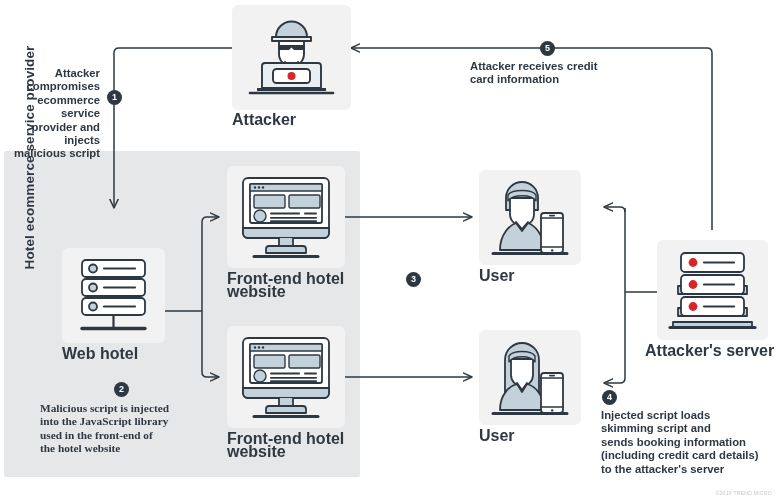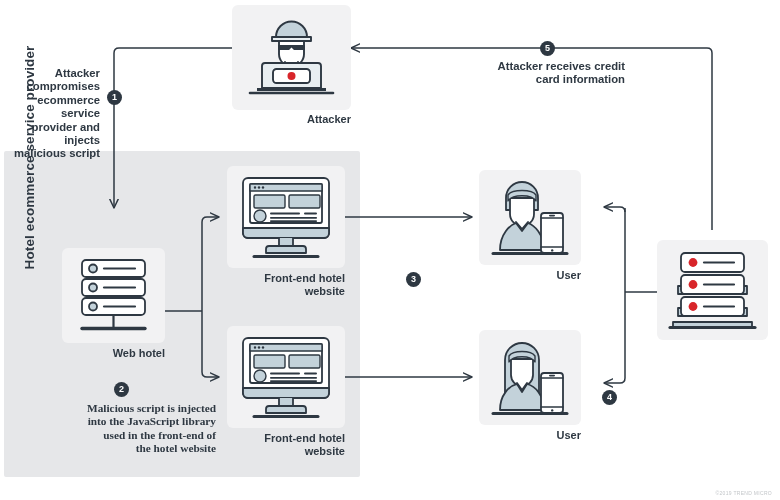--- a/index.html
+++ b/index.html
@@ -39,22 +39,22 @@
 
   
   .tile{
     position:absolute;
     background:#f2f2f3;
     border-radius:6px;
     box-sizing:border-box;
   }
   .tile-cap{
     position:absolute;
-    text-align:right;
-    font-size:11px;
+    text-align:left;
+    font-size:16px;
     font-weight:bold;
     color:#2e3842;
     line-height:13px;
     white-space:pre-line;
   }
 
   
   .badge{
     position:absolute;
     width:15px;height:15px;
@@ -72,21 +72,21 @@
   .step-text{
     position:absolute;
     font-size:11.3px;
     font-weight:bold;
     line-height:13.4px;
     color:#2e3842;
     white-space:pre-line;
     z-index:5;
   }
   .ta-right{text-align:right;}
-  .ta-center{text-align:right;}
+  .ta-center{text-align:left;}
   .ta-left{text-align:left;}
 
   .copyright{
     position:absolute;
     right:8px;bottom:4px;
     font-size:5px;
     letter-spacing:.3px;
     color:#c3c6c9;
     font-family:"Liberation Sans", sans-serif;
   }
@@ -292,36 +292,42 @@
         <path d="M47,22.5 L77,22.5" stroke-width="2.2"></path>
         <path d="M47,44.5 L77,44.5" stroke-width="2.2"></path>
         <path d="M47,66.5 L77,66.5" stroke-width="2.2"></path>
         <path d="M13,87.5 L98,87.5" stroke-width="3.2"></path>
       </g>
       <circle cx="36" cy="22.5" r="4.4" fill="#d8252a"></circle>
       <circle cx="36" cy="44.5" r="4.4" fill="#d8252a"></circle>
       <circle cx="36" cy="66.5" r="4.4" fill="#d8252a"></circle>
     </svg>
   </div>
+  <div class="tile-cap" style="left:645px;top:344px;width:135px;">Attacker's server</div>
 
   <div class="badge" style="left:107px;top:90px;">1</div>
   <div class="step-text ta-right" style="left:0px;top:67px;width:100px;">Attacker compromises
 ecommerce service
 provider and injects
 malicious script</div>
 
   <div class="badge" style="left:114px;top:382px;">2</div>
   <div class="step-text ta-center" style="left:40px;top:402px;width:176px;font-family:Liberation Serif, serif;">Malicious script is injected
 into the JavaScript library
 used in the front-end of
 the hotel website</div>
 
   <div class="badge" style="left:406px;top:272px;">3</div>
 
   <div class="badge" style="left:602px;top:390px;">4</div>
+  <div class="step-text ta-left" style="left:601px;top:409px;width:170px;">Injected script loads
+skimming script and
+sends booking information
+(including credit card details)
+to the attacker's server</div>
 
   <div class="badge" style="left:540px;top:41px;">5</div>
   <div class="step-text ta-center" style="left:470px;top:60px;width:155px;">Attacker receives credit
 card information</div>
 
   <div class="copyright">©2019 TREND MICRO</div>
 
 </div>
 
 </body></html>

